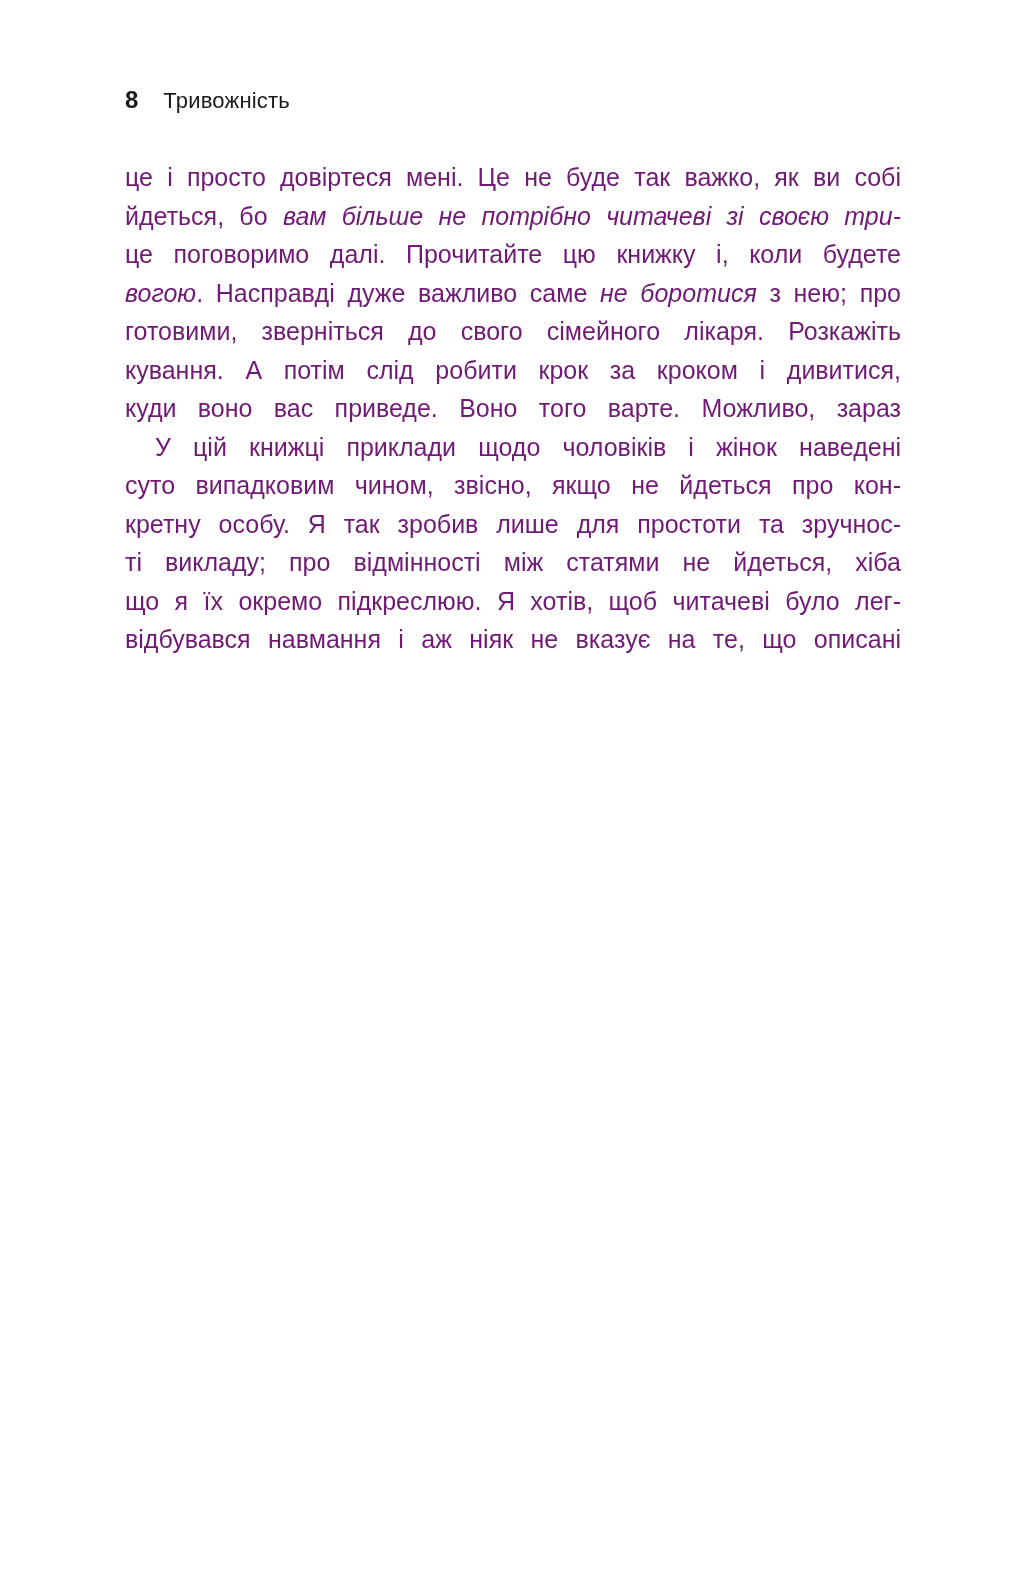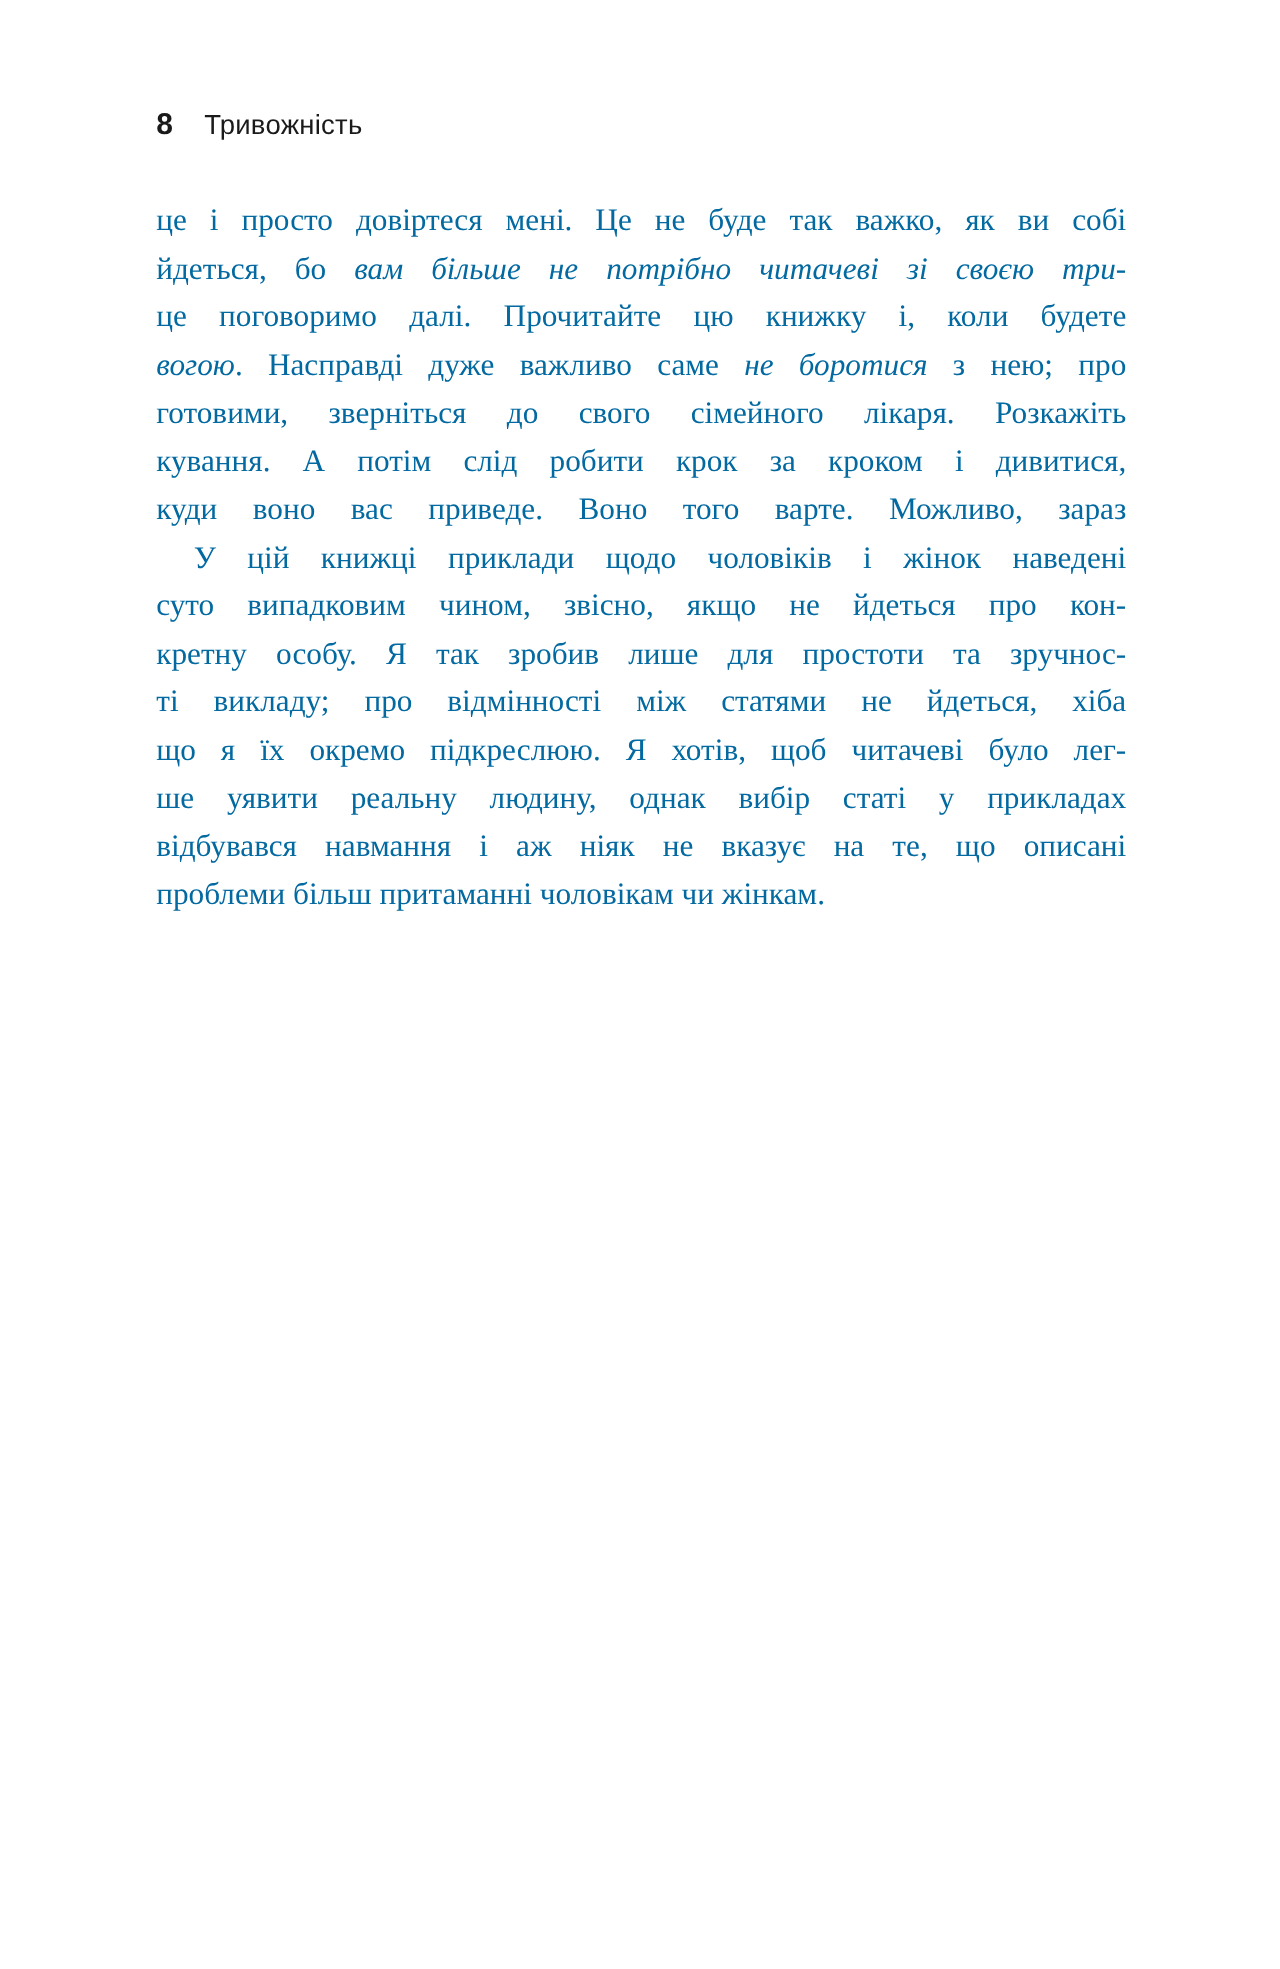--- a/index.html
+++ b/index.html
@@ -33,24 +33,24 @@
   .running-title {
     font-weight: 400;
     letter-spacing: 0.2px;
     text-align: center;
   }
   .text-block {
     position: absolute;
     left: 125px;
     top: 158px;
     width: 776px;
-    font-family: Liberation Serif, serif;
+    font-family: Liberation Sans, sans-serif;
     font-size: 25px;
     line-height: 38.5px;
-    color: #0369a1;
+    color: #701a75;
   }
   .paragraph {
     margin: 0;
   }
   .line {
     text-align: justify;
     text-align-last: justify;
   }
   .line.last {
     text-align-last: left;
@@ -81,19 +81,17 @@
         <div class="line"><span class="seg">готовими, зверніться до свого сімейного лікаря. Розкажіть</span></div>
         <div class="line"><span class="seg">кування. А потім слід робити крок за кроком і дивитися,</span></div>
         <div class="line"><span class="seg">куди воно вас приведе. Воно того варте. Можливо, зараз</span></div>
       </div>
       <div class="paragraph">
         <div class="line indent"><span class="seg">У цій книжці приклади щодо чоловіків і жінок наведені</span></div>
         <div class="line"><span class="seg">суто випадковим чином, звісно, якщо не йдеться про кон-</span></div>
         <div class="line"><span class="seg">кретну особу. Я так зробив лише для простоти та зручнос-</span></div>
         <div class="line"><span class="seg">ті викладу; про відмінності між статями не йдеться, хіба</span></div>
         <div class="line"><span class="seg">що я їх окремо підкреслюю. Я хотів, щоб читачеві було лег-</span></div>
-        <div class="line"><span class="seg">ше уявити реальну людину, однак вибір статі у прикладах</span></div>
         <div class="line"><span class="seg">відбувався навмання і аж ніяк не вказує на те, що описані</span></div>
-        <div class="line last"><span class="seg">проблеми більш притаманні чоловікам чи жінкам.</span></div>
       </div>
     </div>
 
 </div>
 
 </body></html>

